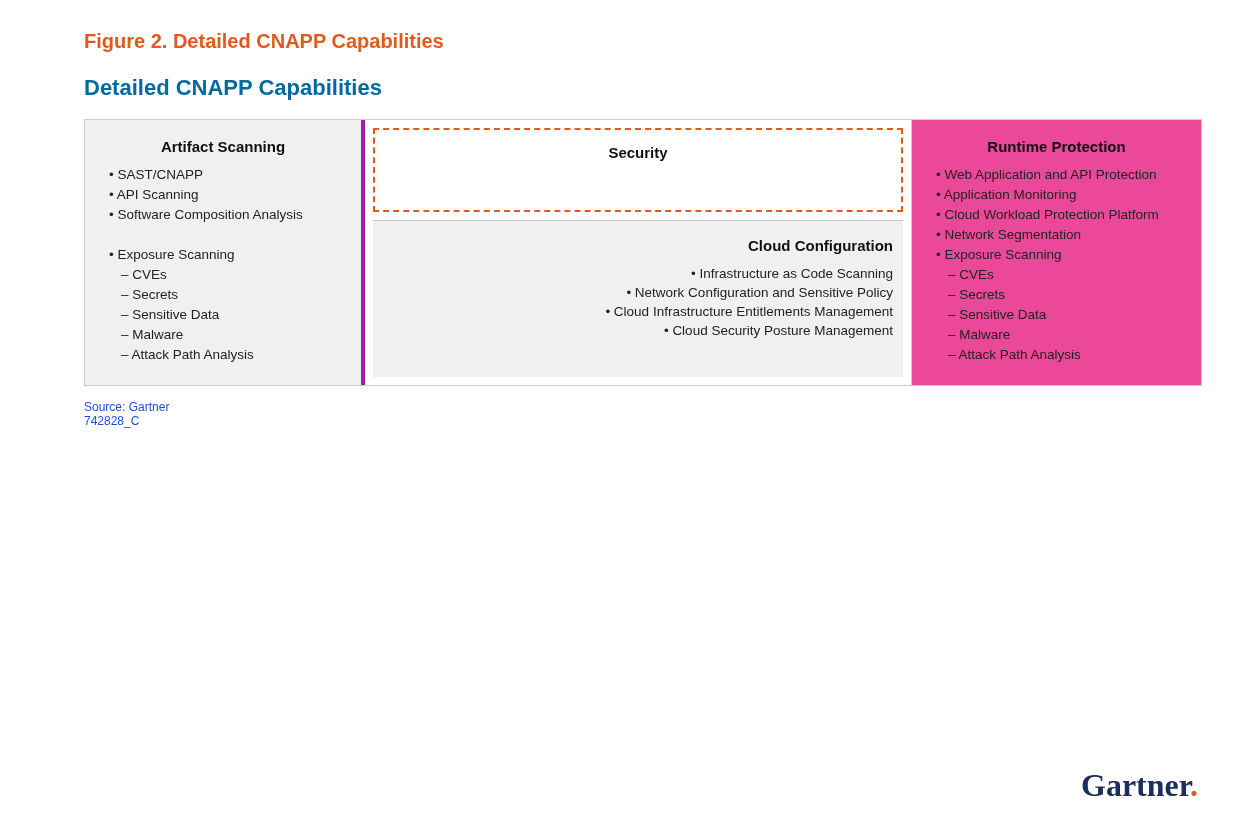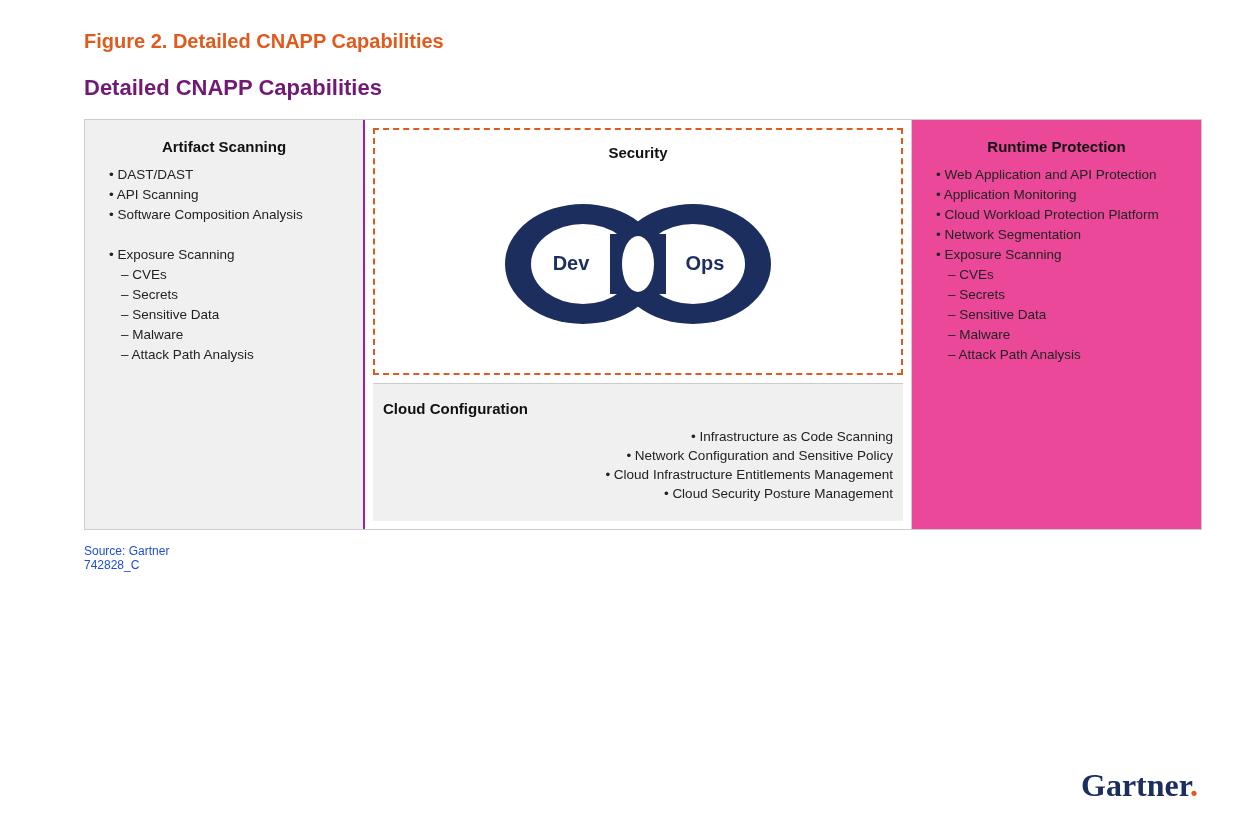--- a/index.html
+++ b/index.html
@@ -17,36 +17,36 @@
     }
     .figure-title {
       color: #e05a1e;
       font-size: 20px;
       font-weight: bold;
       margin-bottom: 22px;
     }
     .section-title {
       font-size: 22px;
       font-weight: bold;
-      color: #701a75;
+      color: #0369a1;
       margin-bottom: 18px;
     }
     .diagram-grid {
       display: grid;
       grid-template-columns: 280px 1fr 290px;
       grid-template-rows: auto auto;
       gap: 0;
       border: 1px solid #ccc;
     }
     
     .artifact-scanning {
       grid-column: 1;
       grid-row: 1 / 3;
       background: #f0f0f0;
-      border-right: 2px solid #a21caf;
+      border-right: 4px solid #a21caf;
       padding: 18px 20px;
     }
     
     .security-box {
       grid-column: 2;
       grid-row: 1;
       border: 2.5px dashed #e05a1e;
       margin: 8px;
       padding: 14px 20px 18px 20px;
       display: flex;
@@ -69,21 +69,21 @@
       background: #f0f0f0;
       border-top: 1px solid #ccc;
       padding: 16px 10px;
       margin: 0 8px 8px 8px;
     }
     .box-header {
       font-size: 15px;
       font-weight: bold;
       color: #111;
       margin-bottom: 12px;
-      text-align: left;
+      text-align: right;
     }
     .left-header, .right-header {
       text-align: center;
     }
     .bullet-list {
       list-style: none;
       padding: 0;
     }
     .bullet-list li {
       font-size: 13.5px;
@@ -151,61 +151,35 @@
 
 <div class="page-container">
   <div class="figure-title">Figure 2. Detailed CNAPP Capabilities</div>
   <div class="section-title">Detailed CNAPP Capabilities</div>
 
   <div class="diagram-grid">
 
     <div class="artifact-scanning">
       <div class="box-header left-header">Artifact Scanning</div>
       <ul class="bullet-list">
-        <li class="bullet">DAST/DAST</li>
+        <li class="bullet">SAST/CNAPP</li>
         <li class="bullet">API Scanning</li>
         <li class="bullet">Software Composition Analysis</li>
         <li class="spacer">&nbsp;</li>
         <li class="bullet">Exposure Scanning</li>
         <li class="dash">CVEs</li>
         <li class="dash">Secrets</li>
         <li class="dash">Sensitive Data</li>
         <li class="dash">Malware</li>
         <li class="dash">Attack Path Analysis</li>
       </ul>
     </div>
 
     <div class="security-box">
       <div class="box-header">Security</div>
-      <div class="infinity-container">
-
-        <svg width="320" height="170" viewBox="0 0 320 170">
-
-          <ellipse cx="105" cy="85" rx="78" ry="60" fill="#1b2e5e"></ellipse>
-
-          <ellipse cx="215" cy="85" rx="78" ry="60" fill="#1b2e5e"></ellipse>
-
-          <ellipse cx="105" cy="85" rx="52" ry="40" fill="white"></ellipse>
-          <ellipse cx="215" cy="85" rx="52" ry="40" fill="white"></ellipse>
-
-          <polygon points="130,60 190,60 190,110 130,110" fill="#1b2e5e"></polygon>
-
-          <ellipse cx="100" cy="85" rx="46" ry="36" fill="white"></ellipse>
-
-          <ellipse cx="220" cy="85" rx="46" ry="36" fill="white"></ellipse>
-
-          <polygon points="132,55 188,55 188,115 132,115" fill="#1b2e5e"></polygon>
-
-          <ellipse cx="160" cy="85" rx="16" ry="28" fill="white"></ellipse>
-
-          <text x="93" y="91" text-anchor="middle" fill="#1b2e5e" font-size="20" font-weight="bold" font-family="Arial">Dev</text>
-
-          <text x="227" y="91" text-anchor="middle" fill="#1b2e5e" font-size="20" font-weight="bold" font-family="Arial">Ops</text>
-        </svg>
-      </div>
     </div>
 
     <div class="runtime-protection">
       <div class="box-header right-header">Runtime Protection</div>
       <ul class="bullet-list">
         <li class="bullet">Web Application and API Protection</li>
         <li class="bullet">Application Monitoring</li>
         <li class="bullet">Cloud Workload Protection Platform</li>
         <li class="bullet">Network Segmentation</li>
         <li class="bullet">Exposure Scanning</li>

